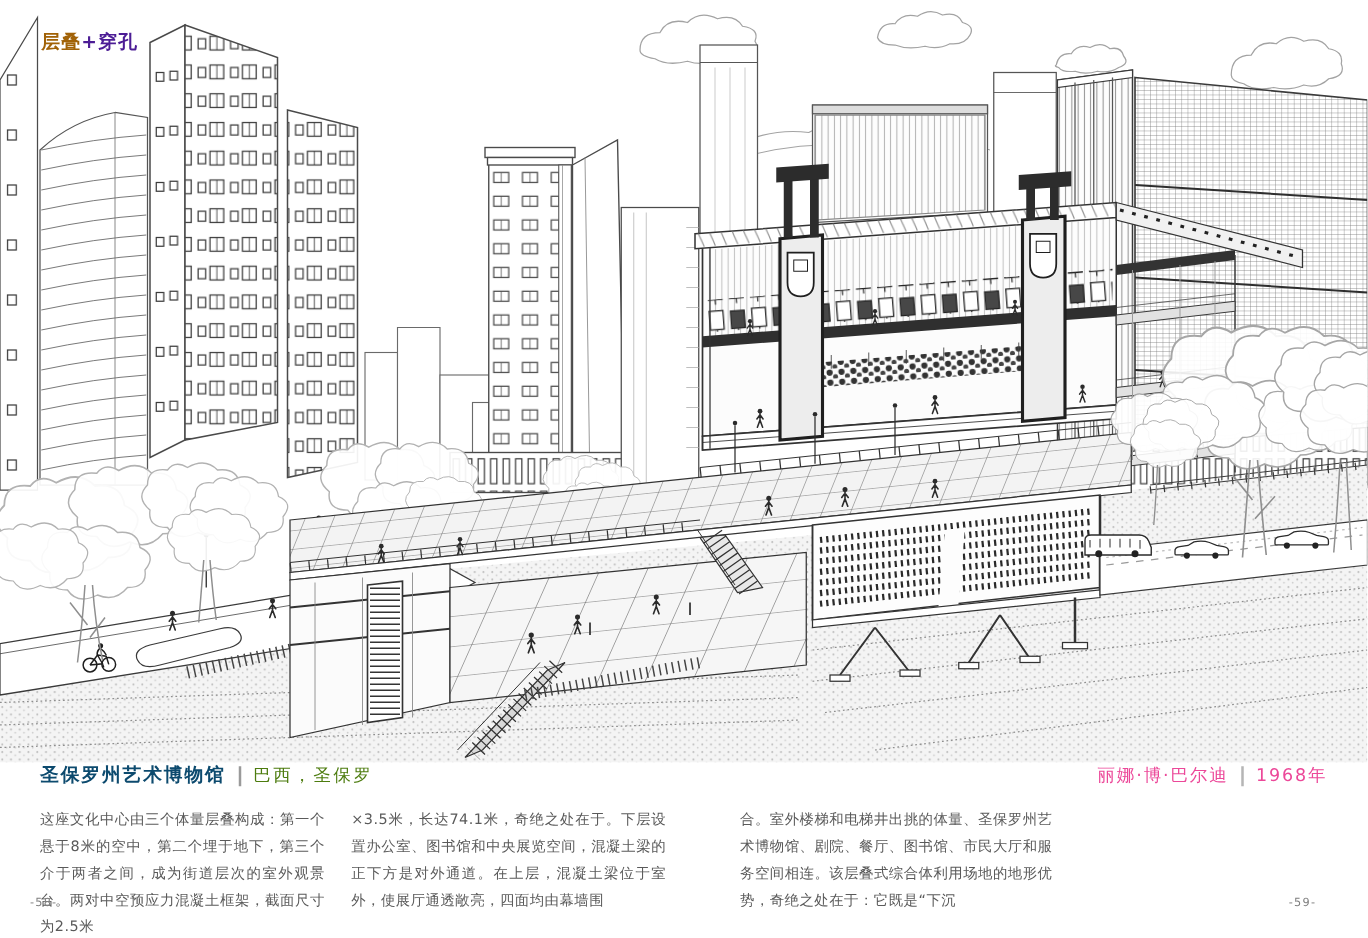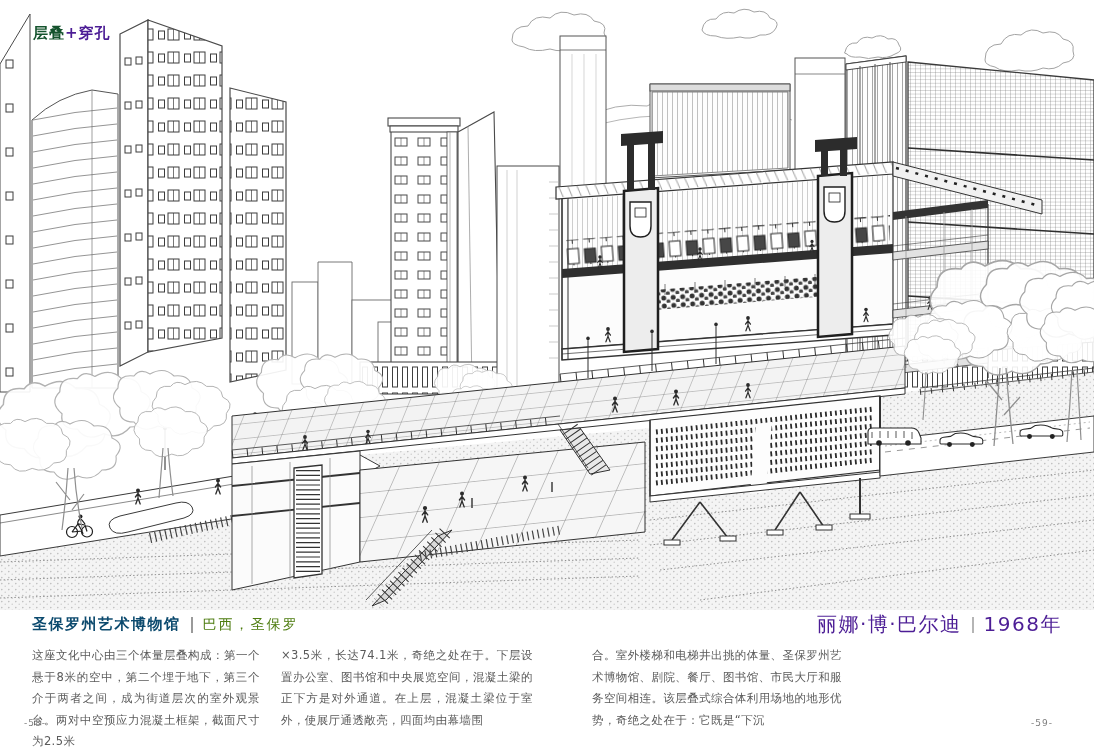--- a/index.html
+++ b/index.html
@@ -1,27 +1,27 @@
 <!DOCTYPE html>
 <html><head>
 <meta charset="utf-8">
 <style>
   html,body{margin:0;padding:0;background:#ffffff;}
   .page{position:relative;width:1094px;height:750px;background:#ffffff;overflow:hidden;
         font-family:"DejaVu Sans",sans-serif;}
   .illustration{position:absolute;top:0;left:0;}
   .tag{position:absolute;top:24px;left:33px;font-size:15px;letter-spacing:1px;z-index:5;}
-  .tag .tag-bold{font-weight:bold;color:#14532d;}
+  .tag .tag-bold{font-weight:bold;color:#a16207;}
   .tag .tag-light{color:#4c1d95;font-weight:bold;}
   .title-row{position:absolute;top:611px;left:32px;right:32px;display:flex;
              justify-content:space-between;align-items:center;z-index:5;}
   .title-left,.title-right{display:flex;align-items:center;}
   .title-main{font-size:15px;font-weight:bold;color:#0c4a6e;letter-spacing:1.5px;}
   .title-loc{font-size:14px;color:#4d7c0f;letter-spacing:2px;}
-  .credit-name,.credit-year{font-size:20px;color:#4c1d95;letter-spacing:1.5px;}
+  .credit-name,.credit-year{font-size:14px;color:#ec4899;letter-spacing:1.5px;}
   .sep{display:inline-block;width:2px;height:16px;background:#9a9a9a;margin:0 10px;}
   .sep.light{background:#b5b5b5;}
   .body-col{position:absolute;top:645px;font-size:11.5px;line-height:21.5px;color:#5a5a5a;
             text-align:justify;letter-spacing:0.4px;z-index:5;}
   #col1{left:32px;width:228px;}
   #col2{left:281px;width:252px;}
   #col3{left:592px;width:250px;}
   #col4{left:838px;width:226px;}
   .pagenum{position:absolute;top:718px;font-size:9px;color:#7e7e7e;letter-spacing:1px;z-index:5;}
   .pagenum.left{left:24px;}

